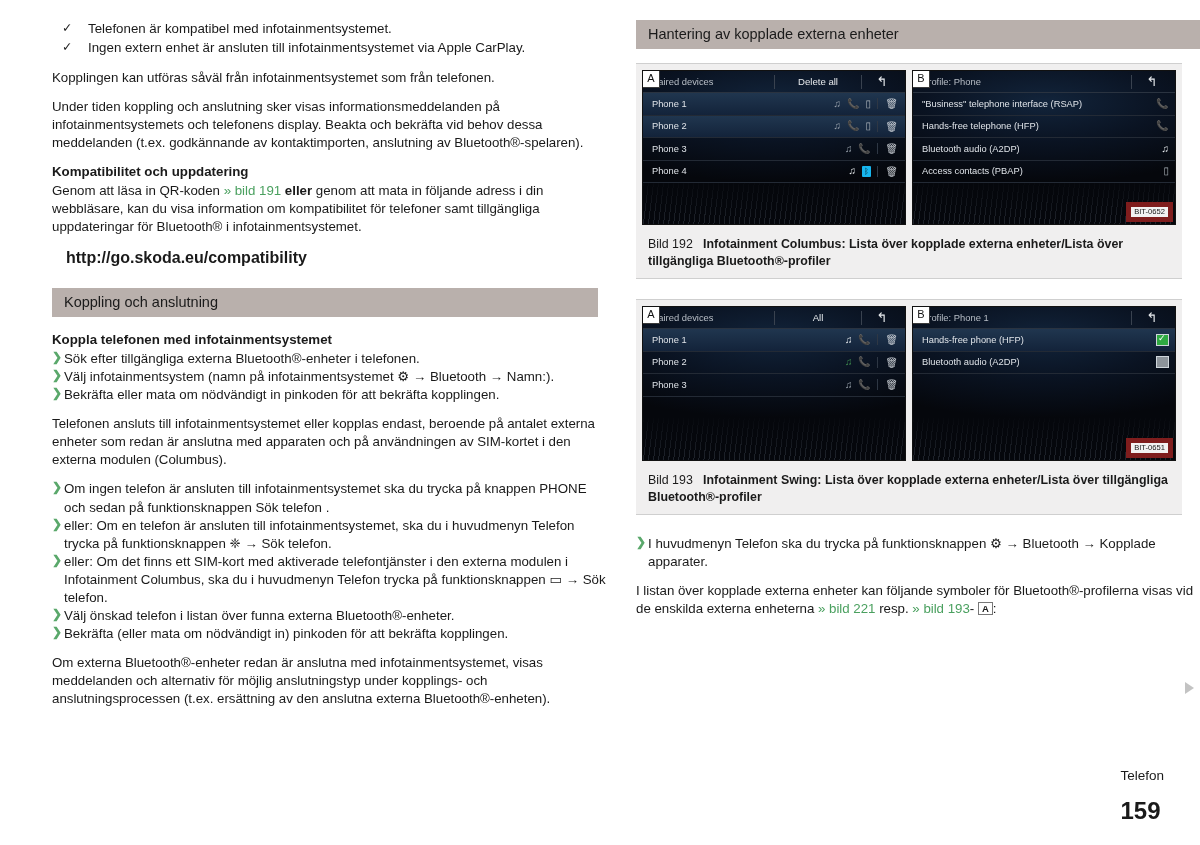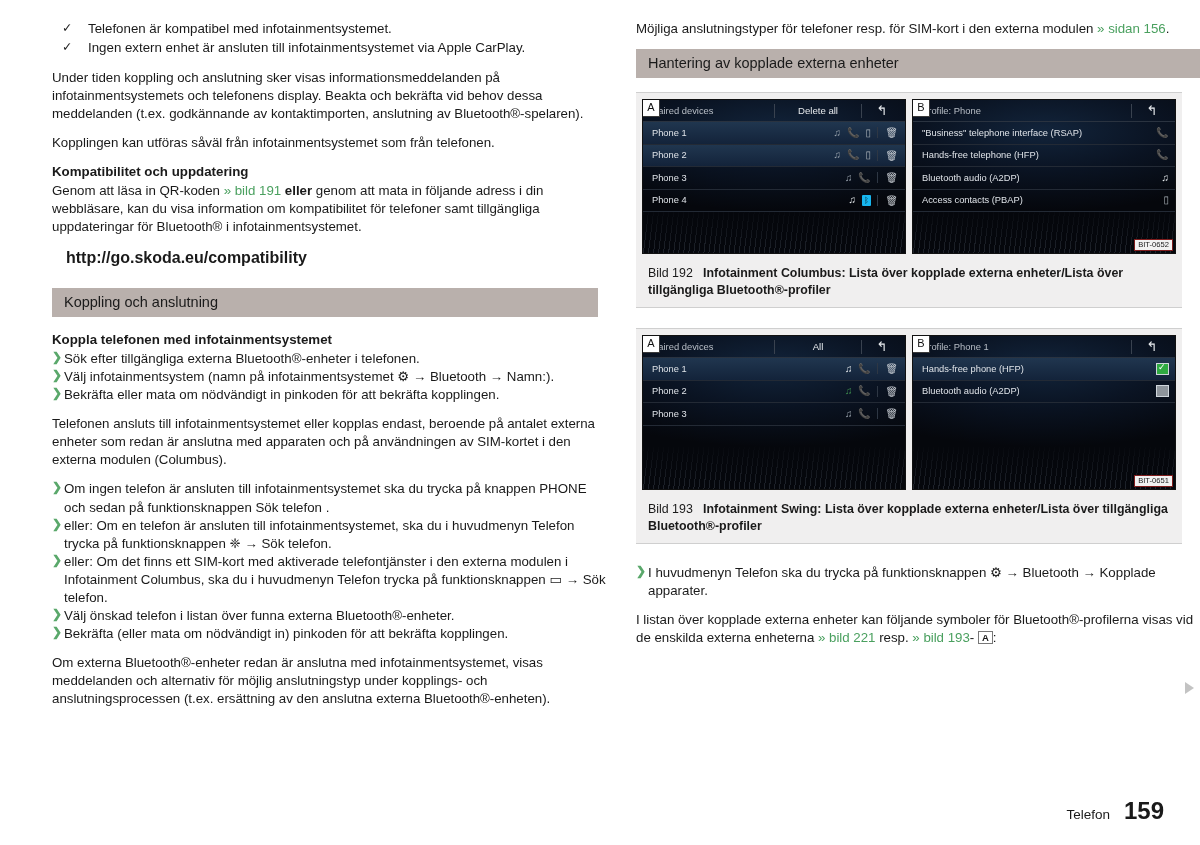--- a/index.html
+++ b/index.html
@@ -275,21 +275,21 @@
     font-size: 11px;
     font-weight: normal;
     line-height: 15px;
     text-align: center;
     z-index: 9;
   }
   .bitcode {
     position: absolute;
     right: 2px; bottom: 2px;
     background: #f2f2f2;
-    border: 1px solid #7f1d1d;
+    border: 5px solid #7f1d1d;
     color: #1a1a1a;
     font-size: 7.6px;
     padding: 0px 3px;
     line-height: 10px;
     z-index: 9;
     font-family: "Liberation Sans", sans-serif;
   }
   .fig-caption {
     padding: 7px 10px 9px 12px;
     font-size: 12.4px;
@@ -299,20 +299,21 @@
   .fig-caption .cap-num { font-weight: normal; }
   .fig-caption .cap-txt { font-weight: bold; }
 
   .footer {
     position: absolute;
     right: 36px;
     bottom: 20px;
     display: flex;
     align-items: baseline;
     gap: 14px;
+    flex-direction: column;
   }
   .footer .ft-sec { font-size: 13.5px; color: #1a1a1a; }
   .footer .ft-page { font-size: 24px; font-weight: bold; color: #1a1a1a; }
 
   .tri-marker {
     position: absolute;
     right: 6px;
     top: 682px;
     width: 0; height: 0;
     border-left: 9px solid #c3c3c3;
@@ -332,23 +333,23 @@
         <li>
           <span class="tick">✓</span>
           <span>Telefonen är kompatibel med infotainmentsystemet.</span>
         </li>
         <li>
           <span class="tick">✓</span>
           <span>Ingen extern enhet är ansluten till infotainmentsystemet via Apple CarPlay.</span>
         </li>
       </ul>
 
+      <p class="para">Kopplingen kan utföras såväl från infotainmentsystemet som från telefonen.</p>
+
       <p class="para"><span>Under tiden koppling och anslutning sker visas informationsmeddelanden på infotainmentsystemets och telefonens display. Beakta och bekräfta vid behov dessa meddelanden (t.ex. godkännande av kontaktimporten, anslutning av Bluetooth®-spelaren).</span></p>
-
-      <p class="para">Kopplingen kan utföras såväl från infotainmentsystemet som från telefonen.</p>
 
       <p class="subhead">Kompatibilitet och uppdatering</p>
       <p class="para">
         <span>Genom att läsa in QR-koden</span>
         <span class="link">» bild 191</span>
         <span class="bold">eller</span>
         <span>genom att mata in följande adress i din webbläsare, kan du visa information om kompatibilitet för telefoner samt tillgängliga uppdateringar för Bluetooth® i infotainmentsystemet.</span>
       </p>
 
       <p class="url-line">http://go.skoda.eu/compatibility</p>
@@ -394,24 +395,20 @@
           <span class="chev">❯</span>
           <span>Bekräfta (eller mata om nödvändigt in) pinkoden för att bekräfta kopplingen.</span>
         </li>
       </ul>
 
       <p class="para">Om externa Bluetooth®-enheter redan är anslutna med infotainmentsystemet, visas meddelanden och alternativ för möjlig anslutningstyp under kopplings- och anslutningsprocessen (t.ex. ersättning av den anslutna externa Bluetooth®-enheten).</p>
     </div>
 
     <div class="col col-right">
 
-      <p class="para">
-        <span>Möjliga anslutningstyper för telefoner resp. för SIM-kort i den externa modulen</span>
-        <span class="link">» sidan 156</span><span>.</span>
-      </p>
 
       <div class="band right-band">Hantering av kopplade externa enheter</div>
 
       <div class="figure">
         <div class="fig-imgs">
 
           <div class="screen">
             <div class="bg-grad"></div>
             <div class="floor"></div>
             <div class="floor2"></div>

